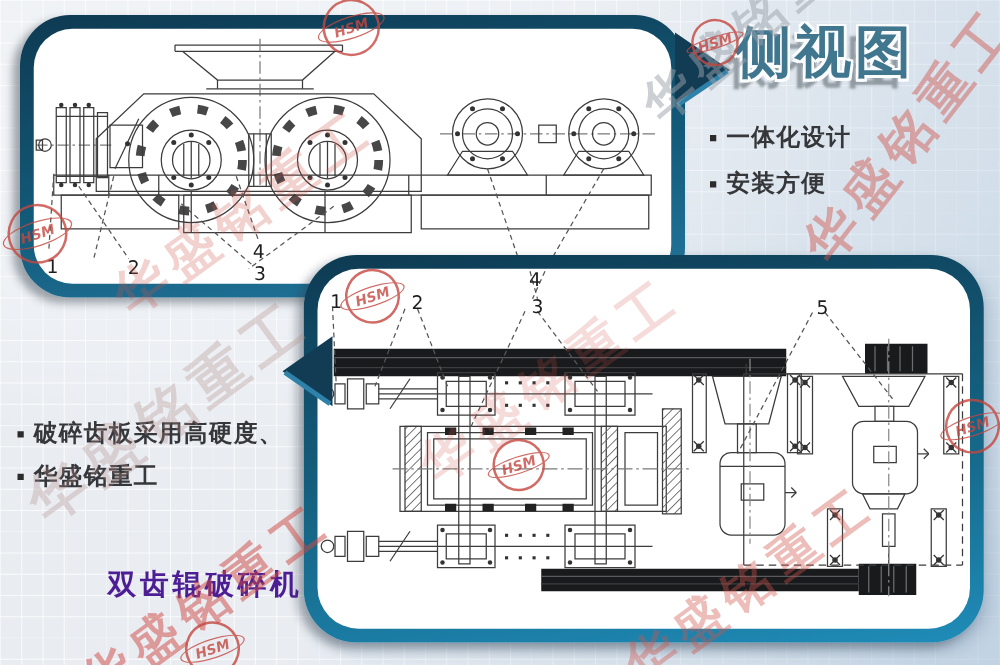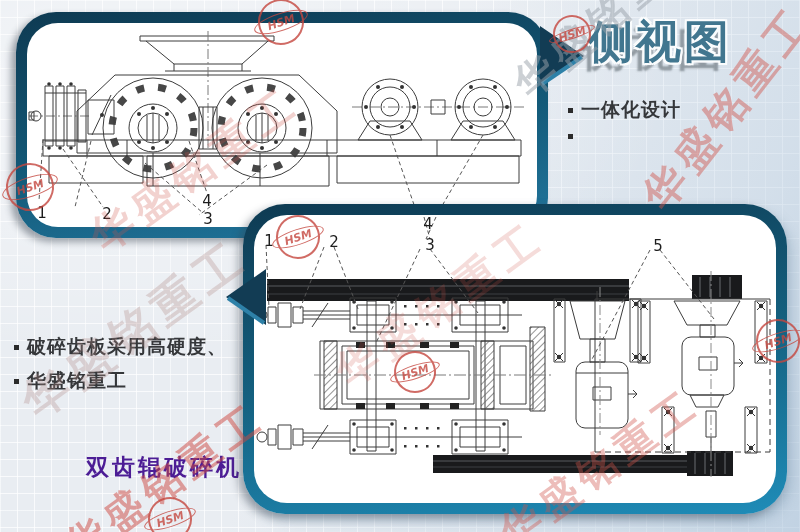--- a/index.html
+++ b/index.html
@@ -203,20 +203,21 @@
     <line x1="2" y1="59" x2="42" y2="32" stroke="#2e81a8" stroke-width="4"></line>
   </svg>
   <div class="diagram-title title-side">侧视图</div>
   <div class="features features-side" id="side-features">
       <div class="feat">
         <span class="sq"></span>
         <span>一体化设计</span>
       </div>
       <div class="feat">
         <span class="sq"></span>
+        <span>安装方便</span>
       </div>
     </div>
 
   <div class="panel bottom-panel">
     <div class="panel-inner">
       <svg class="draw" width="522" height="288" viewBox="0 0 522 288">
         <defs>
           <pattern id="hat" width="5" height="5" patternUnits="userSpaceOnUse" patternTransform="rotate(45)">
             <line x1="0" y1="0" x2="0" y2="5" stroke="#666" stroke-width="1.4"></line>
           </pattern>

